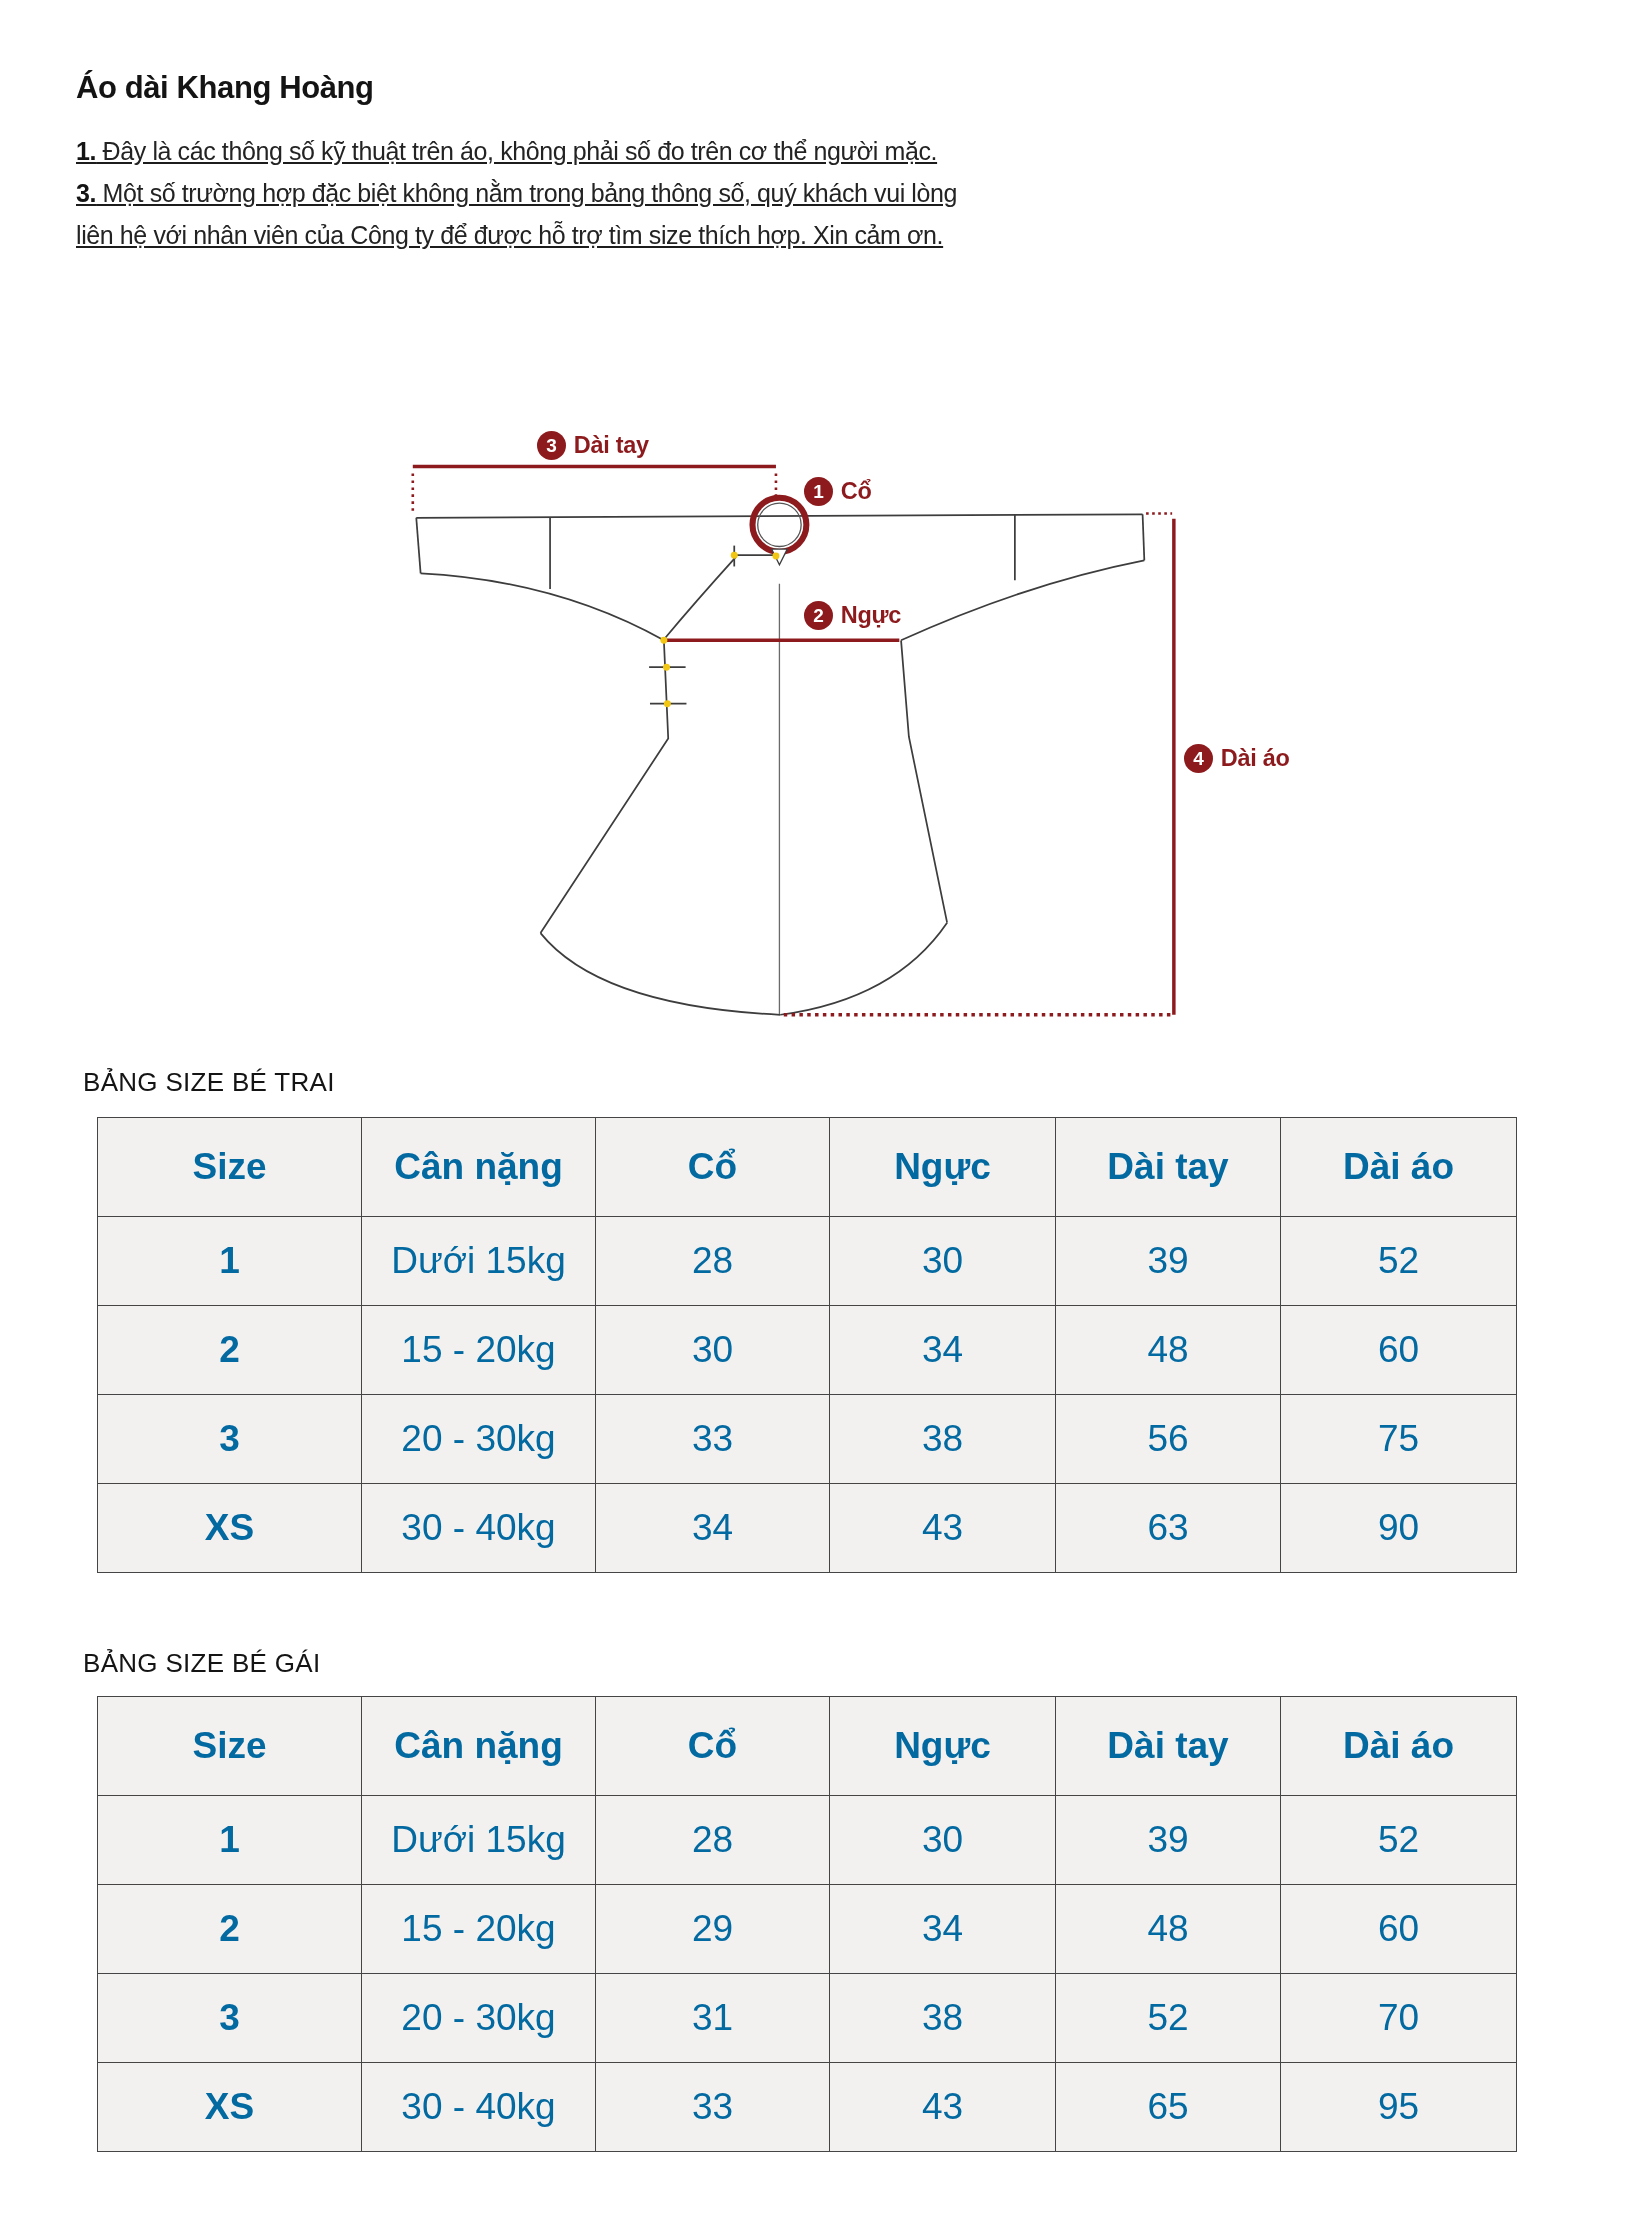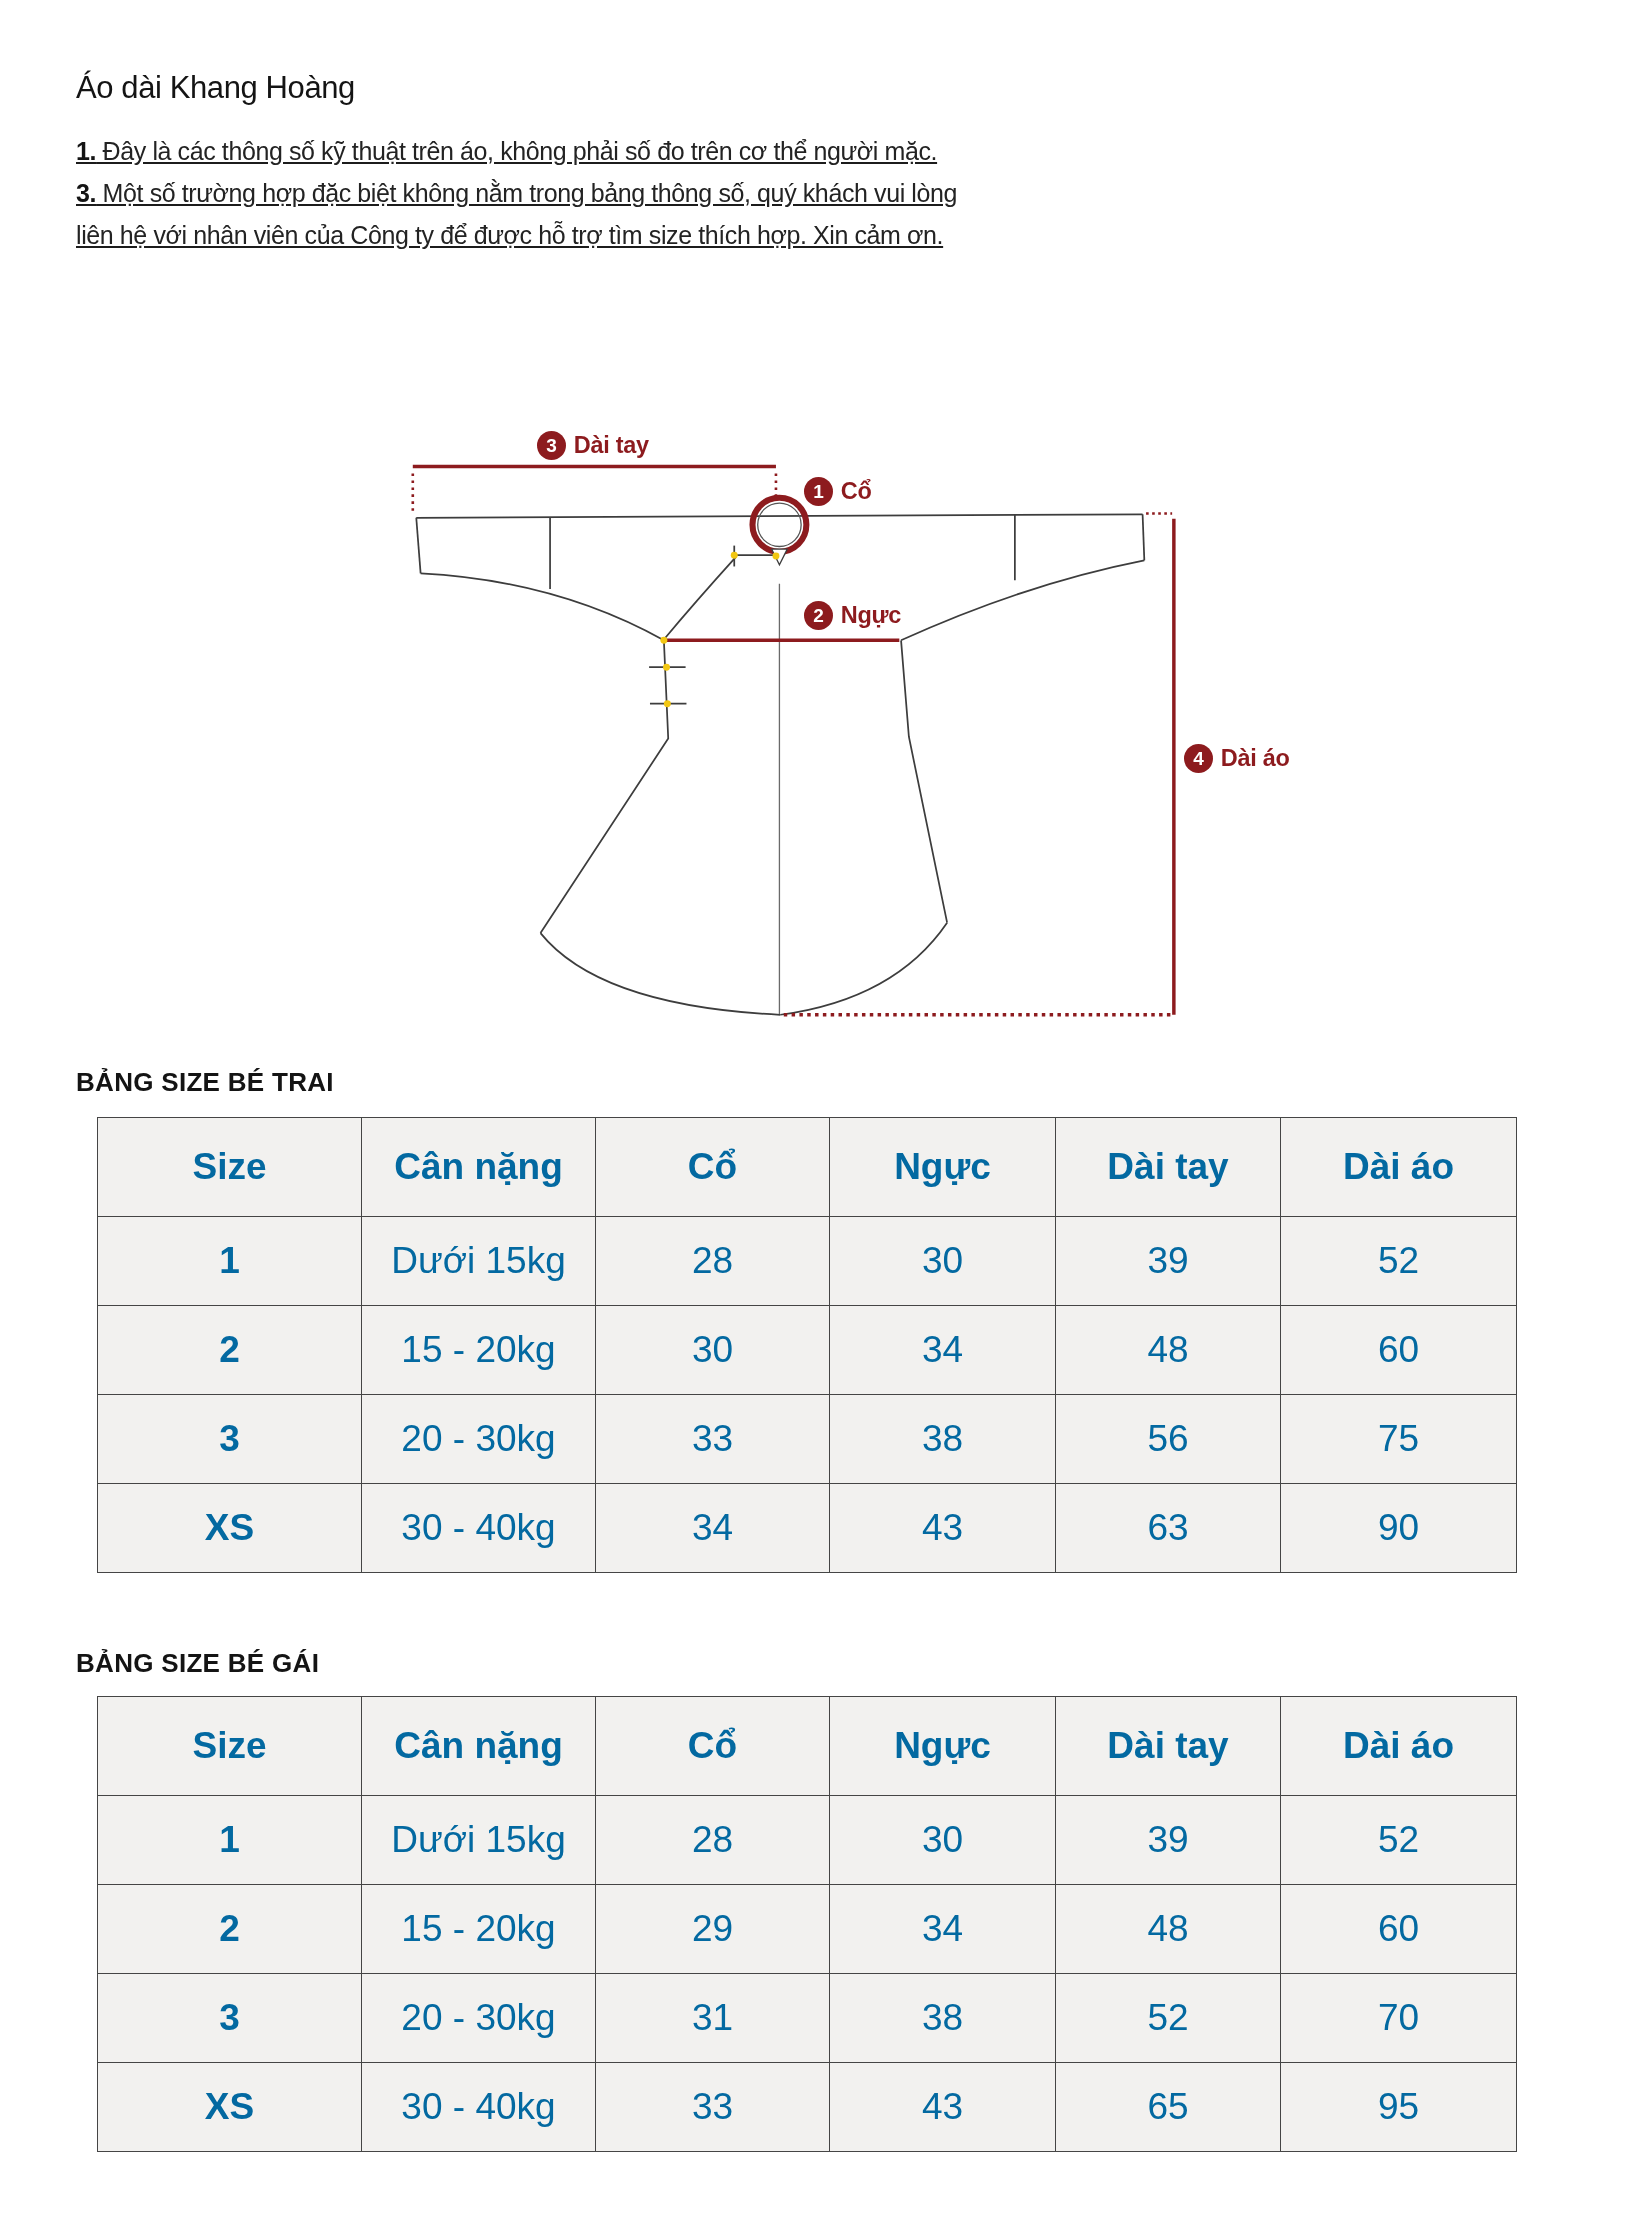--- a/index.html
+++ b/index.html
@@ -3,39 +3,39 @@
 <meta charset="utf-8">
 <style>
   html,body{margin:0;padding:0;background:#ffffff;}
   .page{
     position:relative;width:1644px;height:2225px;overflow:hidden;background:#ffffff;
     font-family:"Liberation Sans",sans-serif;color:#1c1c1c;
   }
   
   .doc-title{
     position:absolute;left:76px;top:70px;
-    font-size:31px;font-weight:normal;letter-spacing:-0.4px;color:#141414;
+    font-size:31px;font-weight:bold;letter-spacing:-0.4px;color:#141414;
   }
   .notes{position:absolute;left:76px;top:130px;text-decoration:underline;}
   .note-line{white-space:nowrap;font-size:25px;line-height:42px;letter-spacing:-0.4px;color:#232323;}
   .note-num{font-weight:bold;color:#141414;}
   
   .diagram-svg{position:absolute;left:0;top:0;pointer-events:none;}
   .diagram-label{
     position:absolute;display:flex;align-items:center;gap:7.8px;height:29.5px;
   }
   .badge{
     width:29px;height:29px;border-radius:50%;background:#8d1b1e;color:#ffffff;
     font-size:19px;font-weight:bold;display:inline-flex;align-items:center;justify-content:center;
     flex:0 0 auto;
   }
   .dlabel{color:#8d1b1e;font-weight:bold;font-size:23.5px;letter-spacing:-0.3px;}
   
   .tbl-title{
-    position:absolute;left:76px;font-size:26px;font-weight:bold;letter-spacing:0.3px;color:#141414;text-align:center;
+    position:absolute;left:83px;font-size:26px;font-weight:normal;letter-spacing:0.3px;color:#141414;text-align:center;
   }
   .size-table{
     position:absolute;left:97px;border-collapse:collapse;table-layout:fixed;width:1418px;
   }
   .size-table th,.size-table td{
     border:1.7px solid #454545;background:#f2f1ef;text-align:center;vertical-align:middle;
     color:#0369a1;padding:0;
   }
   .size-table th{font-size:37px;font-weight:bold;height:98px;}
   .size-table td{font-size:37px;font-weight:normal;height:88px;}

